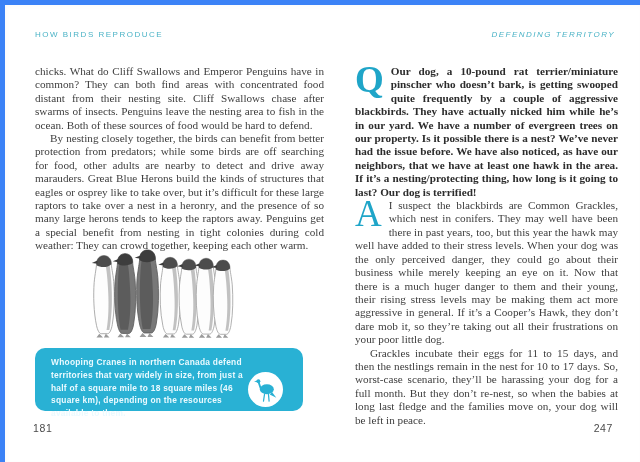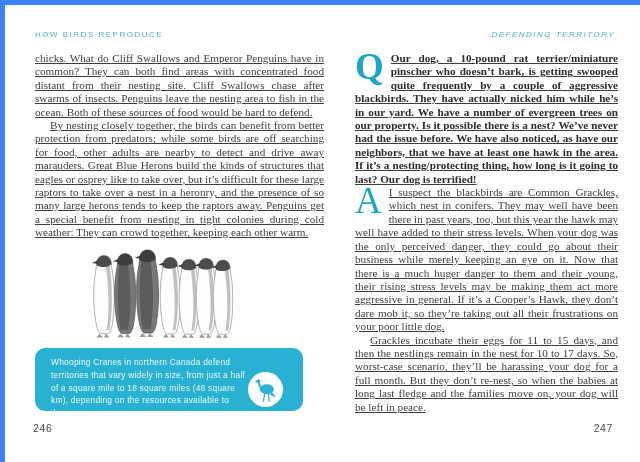--- a/index.html
+++ b/index.html
@@ -18,24 +18,23 @@
   .running-head{
     position:absolute;top:25px;
     font-family:"Liberation Sans", sans-serif;
     font-size:8px;letter-spacing:1.5px;
     color:#4bb3c6;white-space:nowrap;
   }
   .running-head.left{left:30px;}
   .running-head.right{right:28px;font-style:italic;margin-left:28px;}
   
   .col{
-    position:absolute;top:47px;
+    position:absolute;top:60px;
     font-size:11.2px;line-height:13.4px;color:#3d3d3d;
     text-align:justify;
-    text-decoration:underline;
   }
   .col p{margin:0;}
   .col-left{left:30px;width:289px;}
   .col-right{left:350px;width:263px;}
   .indent{text-indent:15px;}
   .question{font-weight:bold;color:#2c2c2c;}
   .dropcap{
     float:left;
     font-family:"Liberation Serif", serif;
     color:#1fa5c8;
@@ -57,21 +56,21 @@
   
   .callout{
     position:absolute;left:30px;top:343px;width:268px;height:63px;
     background:#29b1d4;border-radius:10px;
     box-sizing:border-box;
     padding:8px 56px 8px 16px;
   }
   .callout-text{
     font-family:"Liberation Sans", sans-serif;
     font-size:8.4px;line-height:12.8px;letter-spacing:0.25px;
-    color:#eafaff;text-align:left;
+    color:#eafaff;text-align:left;font-weight:bold;
   }
   .callout-circle{
     position:absolute;right:20px;top:24px;
     width:35px;height:35px;border-radius:50%;
     background:#ffffff;
     display:flex;align-items:center;justify-content:center;
   }
   
   .pagenum{
     position:absolute;top:417px;
@@ -131,21 +130,21 @@
           <circle cx="5.7" cy="4.6" r="1.7" stroke="none"></circle>
           <path d="M4.4,4.1 L1.8,4.9 L4.5,5.6 Z" stroke="none"></path>
           <path d="M17.8,14.2 L21.6,19.4 L15.8,16.4 Z" stroke="none"></path>
           <path d="M11.2,15.8 L10.2,22.3" fill="none" stroke-width="1.1" stroke-linecap="round"></path>
           <path d="M14.6,15.9 L15.2,22.3" fill="none" stroke-width="1.1" stroke-linecap="round"></path>
         </g>
       </svg>
     </div>
   </div>
 
-  <div class="pagenum left">246</div>
+  <div class="pagenum left">181</div>
 
   <div class="running-head right">DEFENDING TERRITORY</div>
 
   <div class="col col-right">
     <p class="question">
       <span class="dropcap">Q</span><span>Our dog, a 10-pound rat terrier/miniature pinscher who doesn’t bark, is getting swooped quite frequently by a couple of aggressive blackbirds. They have actually nicked him while he’s in our yard. We have a number of evergreen trees on our property. Is it possible there is a nest? We’ve never had the issue before. We have also noticed, as have our neighbors, that we have at least one hawk in the area. If it’s a nesting/protecting thing, how long is it going to last? Our dog is terrified!</span>
     </p>
     <p>
       <span class="dropcap">A</span><span>I suspect the blackbirds are Common Grackles, which nest in conifers. They may well have been there in past years, too, but this year the hawk may well have added to their stress levels. When your dog was the only perceived danger, they could go about their business while merely keeping an eye on it. Now that there is a much huger danger to them and their young, their rising stress levels may be making them act more aggressive in general. If it’s a Cooper’s Hawk, they don’t dare mob it, so they’re taking out all their frustrations on your poor little dog.</span>
     </p>

